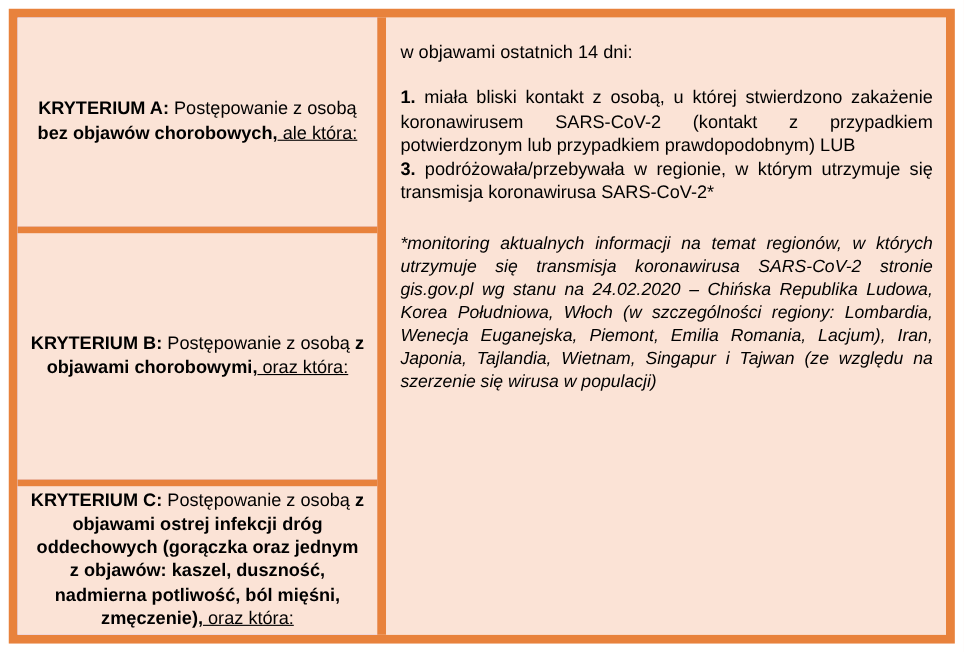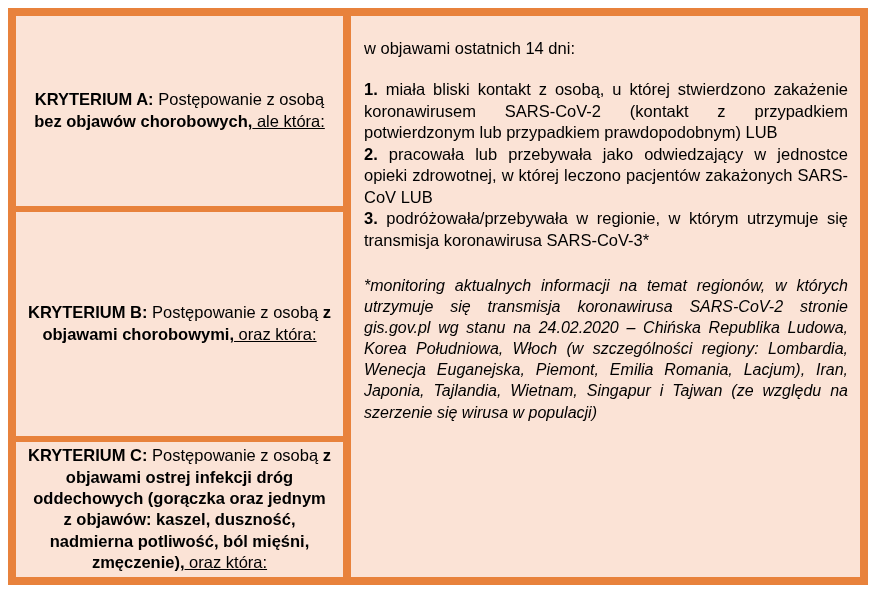--- a/index.html
+++ b/index.html
@@ -140,23 +140,22 @@
     </div>
 
     <div class="col-divider"></div>
 
     <div class="details-col">
 
       <p class="lead-line"><span>w objawami </span><b>ostatnich 14 dni:</b></p>
 
       <p class="numbered"><b>1.</b><span> miała bliski kontakt z osobą, u której stwierdzono zakażenie koronawirusem SARS-CoV-2 (kontakt z przypadkiem potwierdzonym lub przypadkiem prawdopodobnym) LUB</span></p>
 
-      <p class="numbered"><b>2.</b><span> pracowała lub przebywała jako odwiedzający w jednostce opieki zdrowotnej, w której leczono pacjentów zakażonych SARS-CoV LUB</span></p>
 
-      <p class="numbered"><b>3.</b><span> podróżowała/przebywała w regionie, w którym utrzymuje się transmisja koronawirusa SARS-CoV-3*</span></p>
+      <p class="numbered"><b>3.</b><span> podróżowała/przebywała w regionie, w którym utrzymuje się transmisja koronawirusa SARS-CoV-2*</span></p>
 
       <p class="footnote">*monitoring aktualnych informacji na temat regionów, w których utrzymuje się transmisja koronawirusa SARS-CoV-2 stronie gis.gov.pl wg stanu na 24.02.2020 – Chińska Republika Ludowa, Korea Południowa, Włoch (w szczególności regiony: Lombardia, Wenecja Euganejska, Piemont, Emilia Romania, Lacjum), Iran, Japonia, Tajlandia, Wietnam, Singapur i Tajwan (ze względu na szerzenie się wirusa w populacji)</p>
 
     </div>
 
   </div>
 
 </div>
 
 </body></html>

